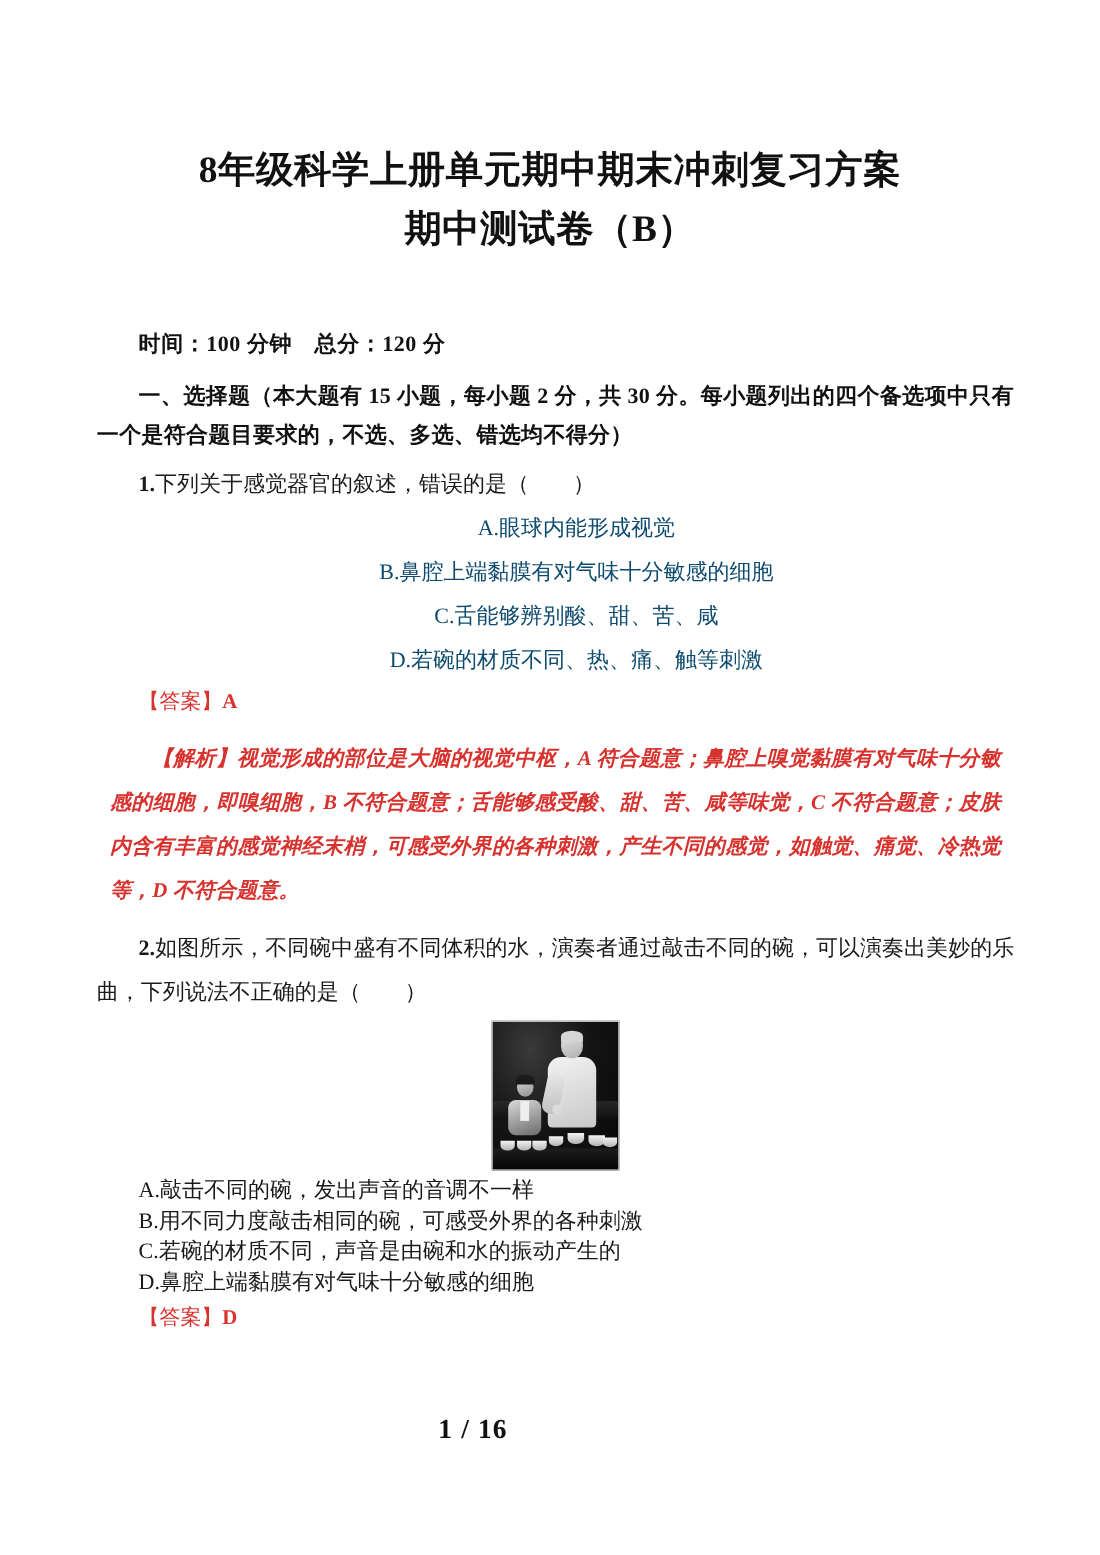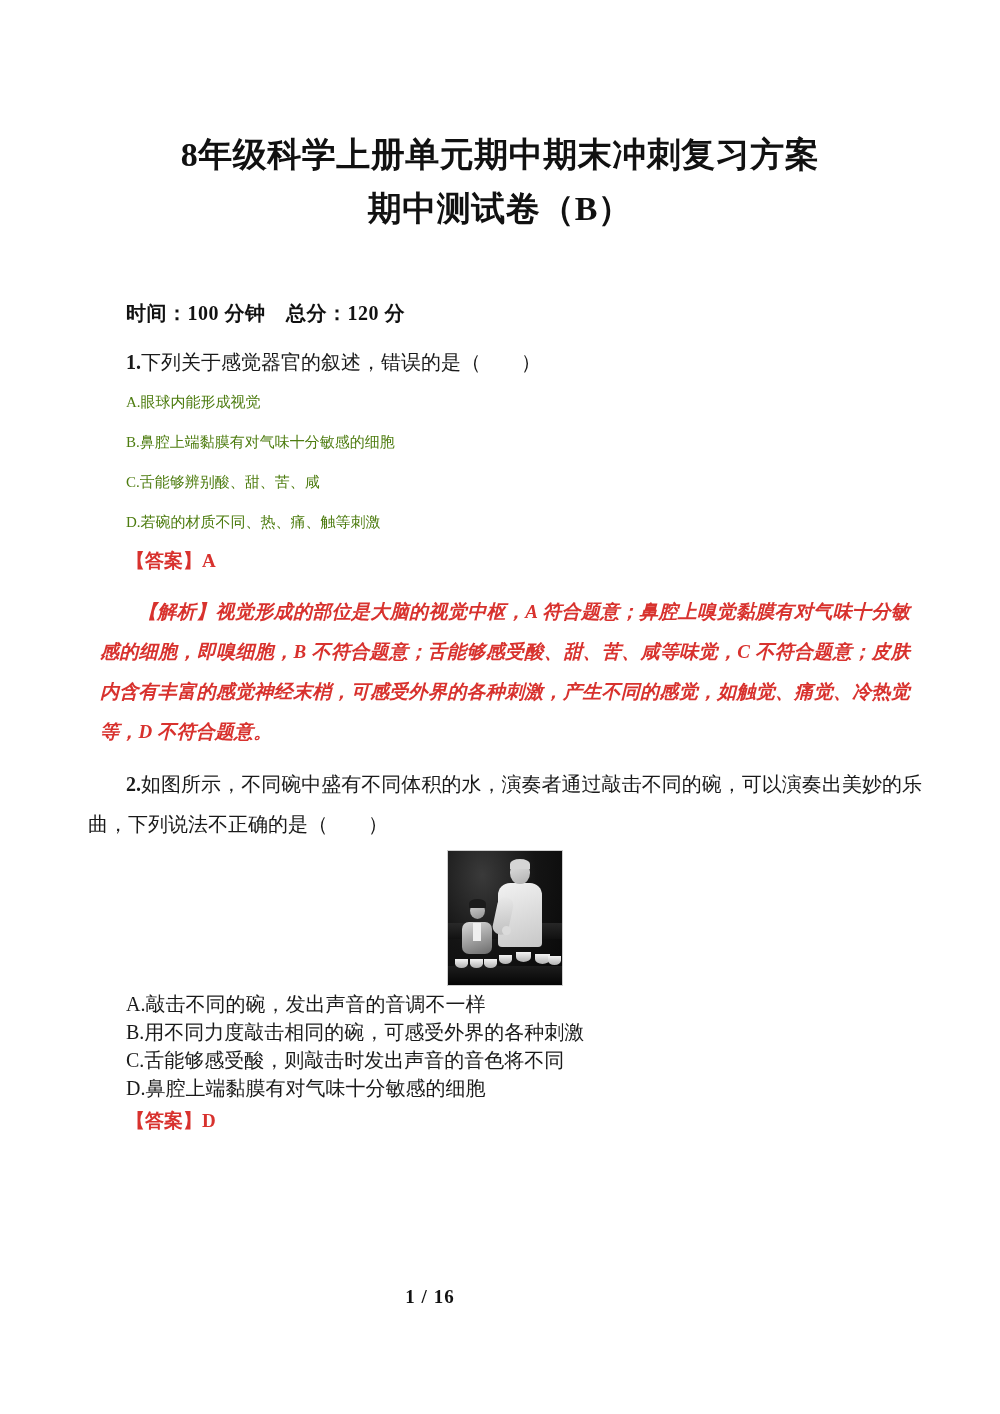--- a/index.html
+++ b/index.html
@@ -77,44 +77,45 @@
     line-height: 40px;
     margin: 0;
     text-indent: 38px;
     color: #1a1a1a;
     text-align: justify;
     text-justify: inter-character;
   }
   .q-stem .qnum { font-weight: bold; }
 
   .opt-loose {
-    font-size: 15px;
+    font-size: 20px;
     line-height: 40px;
     margin: 0;
     text-indent: 38px;
-    color: #4d7c0f;
+    color: #0c4a6e;
+    text-align: center;
   }
   .opt-tight {
     font-size: 20px;
     line-height: 28px;
     margin: 0;
     text-indent: 38px;
     color: #1a1a1a;
   }
 
   
   .answer-line {
     font-size: 19px;
     line-height: 38px;
     margin: 0;
     text-indent: 38px;
     color: #d8322e;
     font-weight: bold;
   }
-  .answer-line .tag { font-weight: bold; }
+  .answer-line .tag { font-weight: normal; }
   .answer-line .val { font-weight: bold; }
 
   .analysis {
     font-size: 19px;
     line-height: 40px;
     margin: 12px;
     text-indent: 38px;
     color: #d8322e;
     font-style: italic;
     font-weight: bold;
@@ -222,39 +223,40 @@
   .bowl.b7 { left: 88%; bottom: 15%; }
 
   
   .page-footer {
     position: absolute;
     left: 0;
     top: 1286px;
     width: 860px;
     text-align: center;
     font-weight: bold;
-    font-size: 19px;
+    font-size: 25px;
     color: #111;
     letter-spacing: 1px;
   }
 </style>
 </head>
 <body>
 
 <div class="page">
 
   <div class="title-block">
     <div class="doc-title-line">8年级科学上册单元期中期末冲刺复习方案</div>
     <div class="doc-title-line">期中测试卷（B）</div>
   </div>
 
   <div class="content">
 
     <p class="meta-line">时间：100 分钟　总分：120 分</p>
 
+    <p class="section-head">一、选择题（本大题有 15 小题，每小题 2 分，共 30 分。每小题列出的四个备选项中只有一个是符合题目要求的，不选、多选、错选均不得分）</p>
 
     <div>
       <p class="q-stem"><span class="qnum">1.</span><span>下列关于感觉器官的叙述，错误的是（　　）</span></p>
 
       <p class="opt-loose">A.眼球内能形成视觉</p>
       <p class="opt-loose">B.鼻腔上端黏膜有对气味十分敏感的细胞</p>
       <p class="opt-loose">C.舌能够辨别酸、甜、苦、咸</p>
       <p class="opt-loose">D.若碗的材质不同、热、痛、触等刺激</p>
 
       <p class="answer-line"><span class="tag">【答案】</span><span class="val">A</span></p>
@@ -284,21 +286,21 @@
           <div class="bowl b3"></div>
           <div class="bowl b4"></div>
           <div class="bowl b5"></div>
           <div class="bowl b6"></div>
           <div class="bowl b7"></div>
         </div>
       </div>
 
       <p class="opt-tight">A.敲击不同的碗，发出声音的音调不一样</p>
       <p class="opt-tight">B.用不同力度敲击相同的碗，可感受外界的各种刺激</p>
-      <p class="opt-tight">C.舌能够感受酸，则敲击时发出声音的音色将不同</p>
+      <p class="opt-tight">C.若碗的材质不同，声音是由碗和水的振动产生的</p>
       <p class="opt-tight">D.鼻腔上端黏膜有对气味十分敏感的细胞</p>
 
       <p class="answer-line"><span class="tag">【答案】</span><span class="val">D</span></p>
 
     </div>
 
   </div>
 
   <div class="page-footer">1 / 16</div>
 

